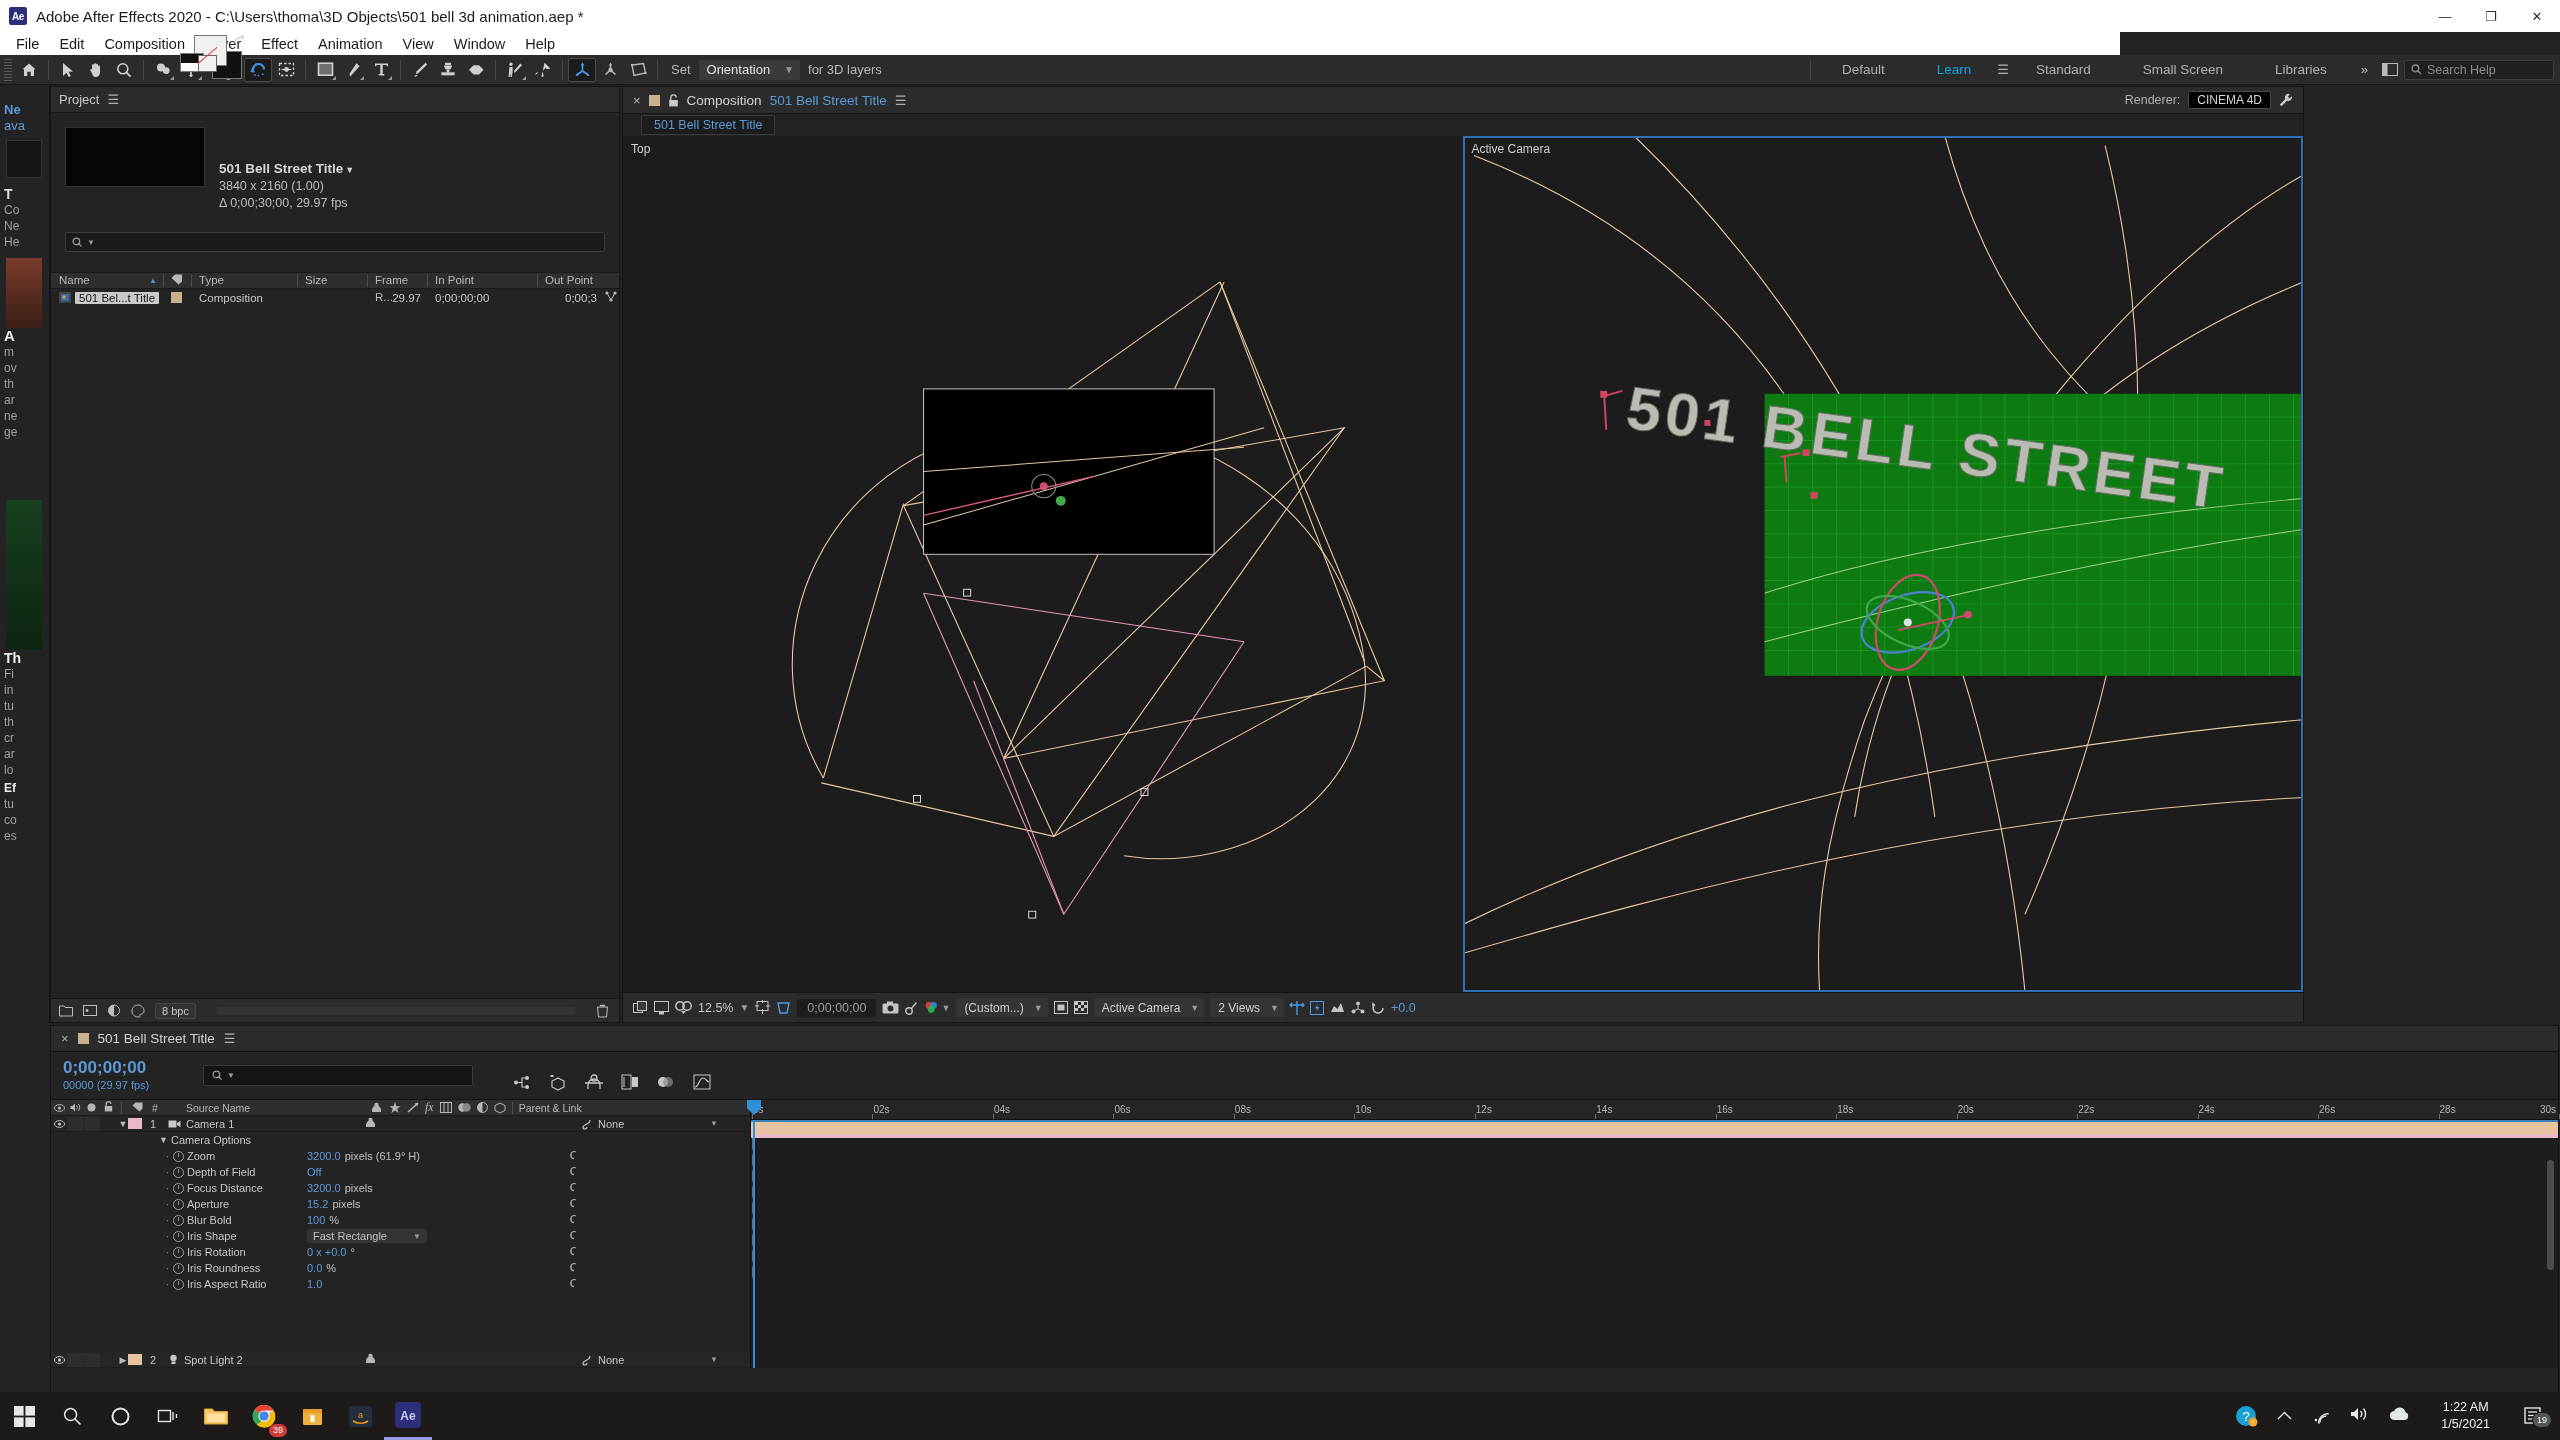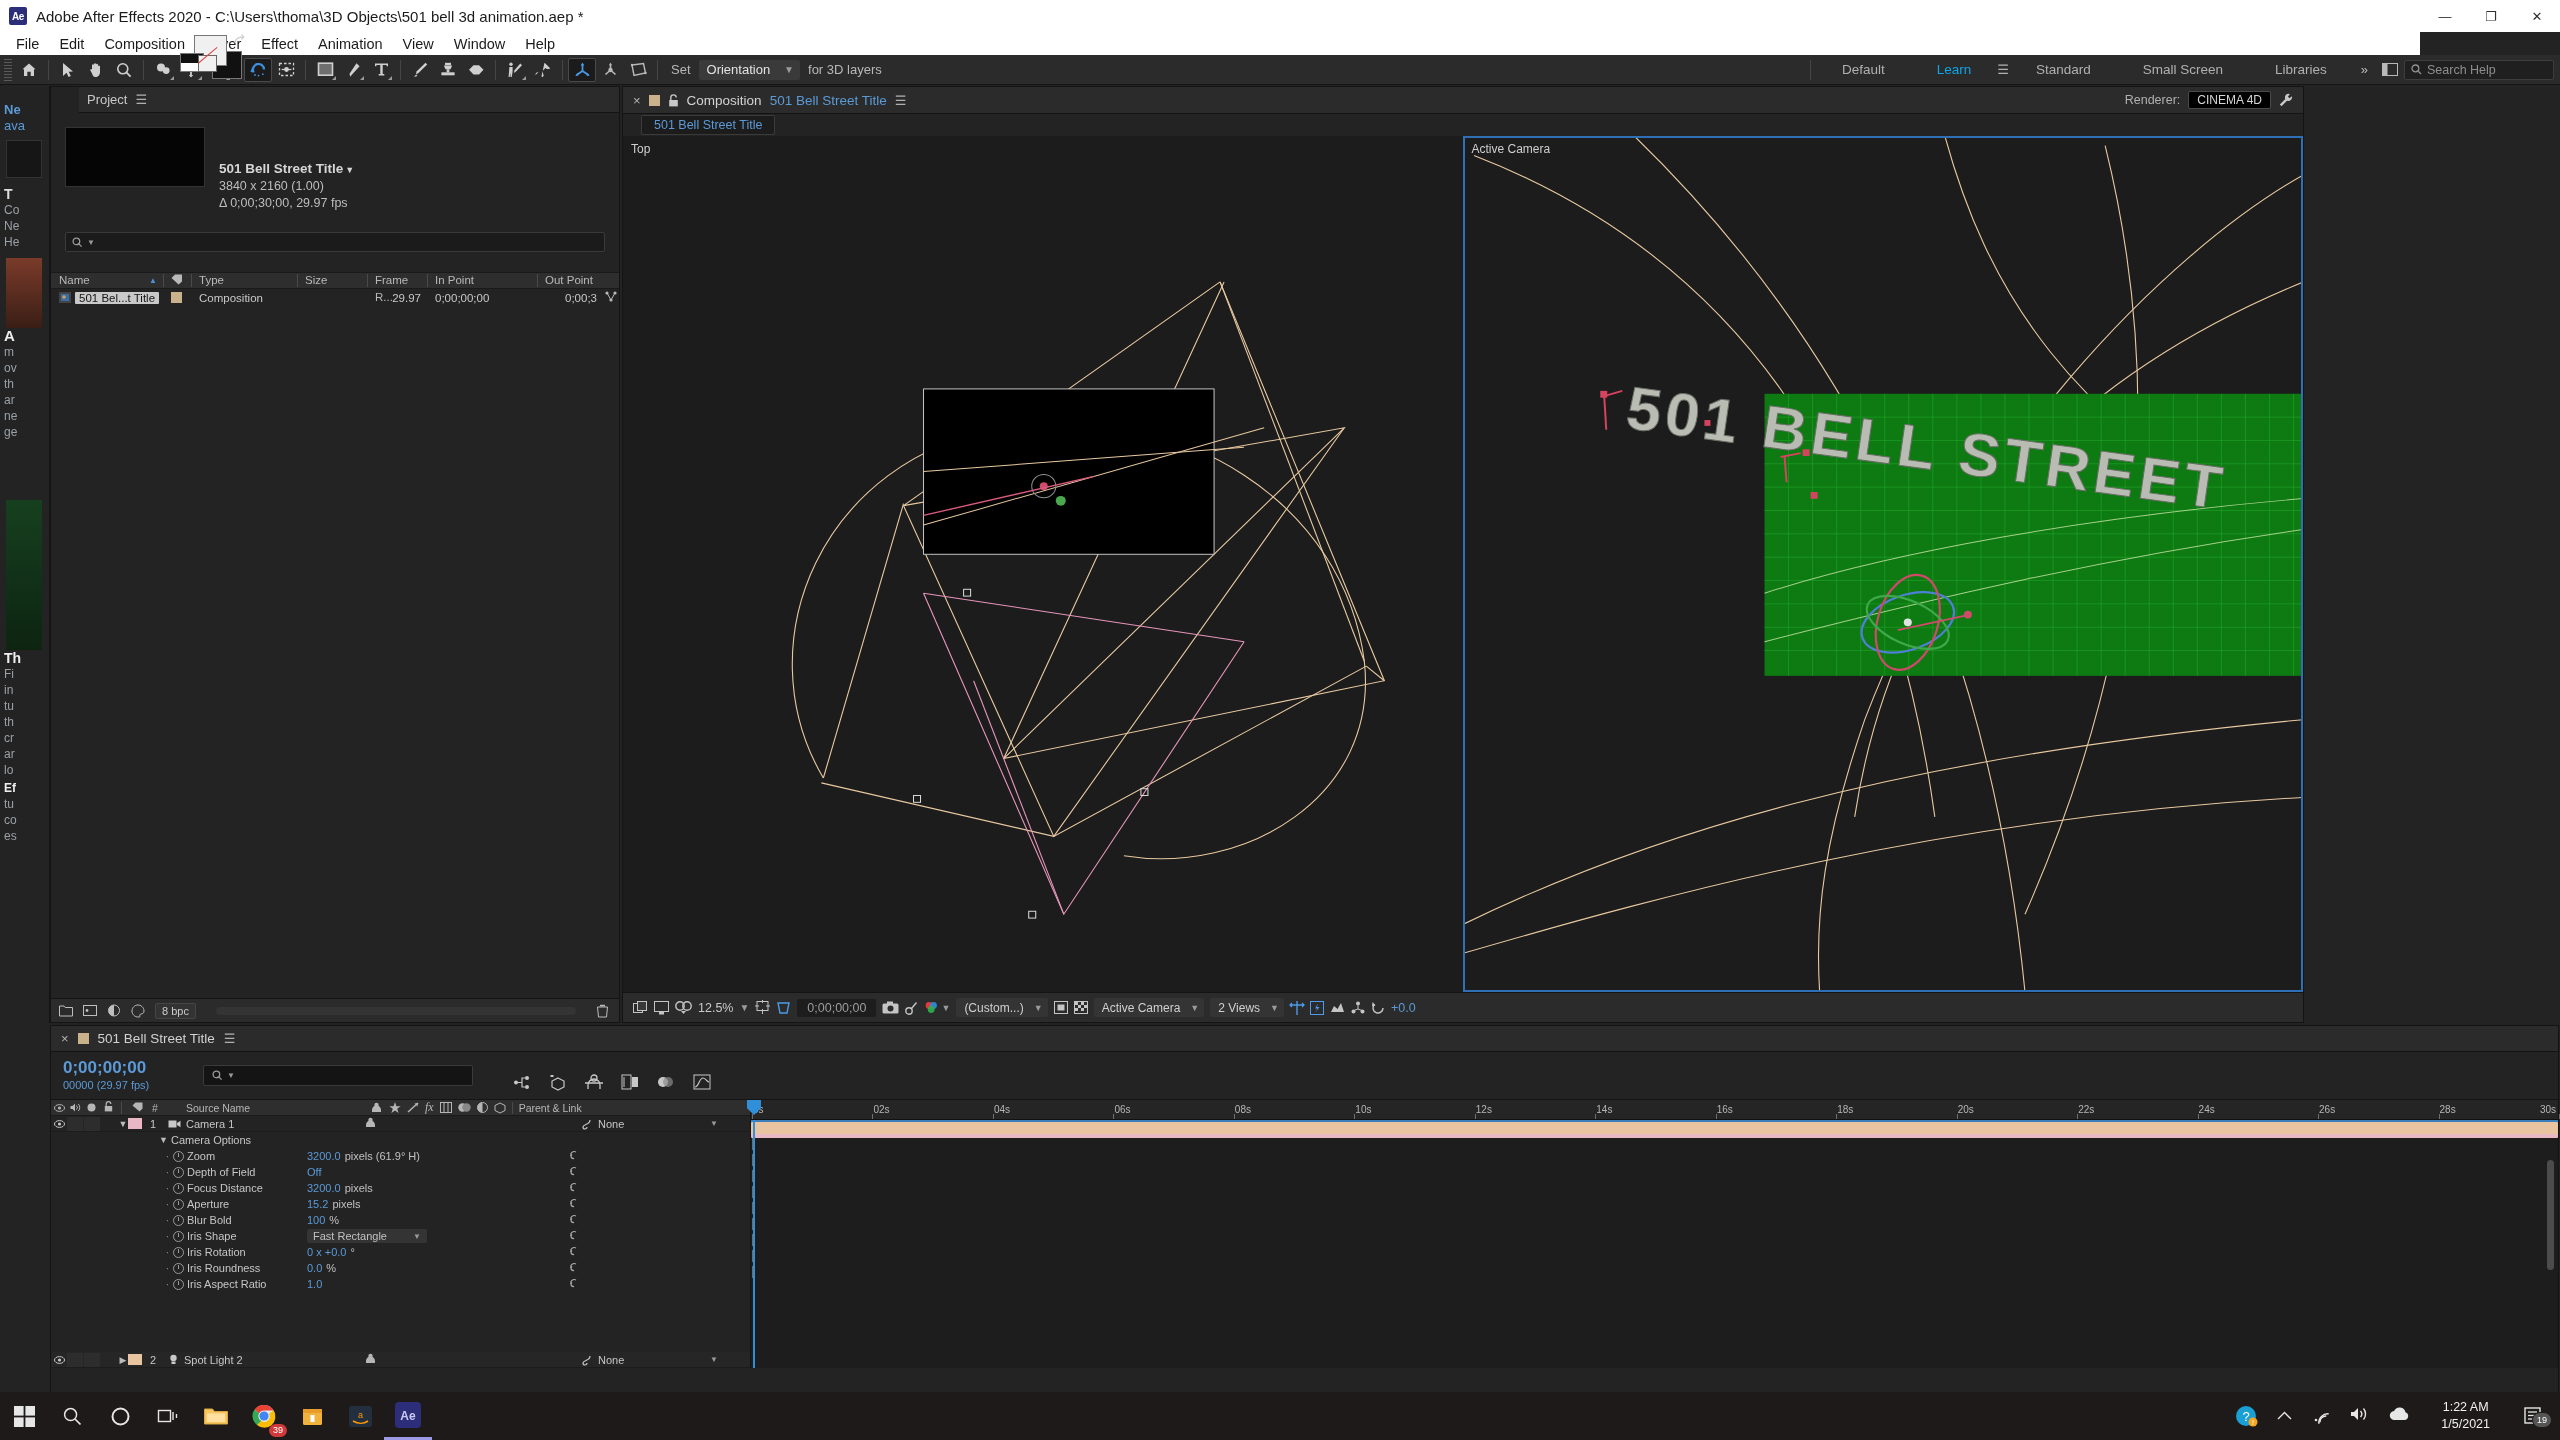--- a/index.html
+++ b/index.html
@@ -12,21 +12,21 @@
     background:#ffffff; display:flex; align-items:center; }
   .tb-ico { width:18px; height:18px; margin-left:9px; margin-right:9px;
     background:#2c2e7a; border-radius:2px; color:#fff; font-size:10px; font-weight:bold;
     display:flex; align-items:center; justify-content:center; letter-spacing:-.5px;}
   .tb-title { font-size:15px; color:#1b1b1b; }
   .tb-winbtns { margin-left:auto; display:flex; height:32px; }
   .tb-btn { width:46px; height:32px; display:flex; align-items:center; justify-content:center;
     color:#303030; font-size:13px; }
 
   
-  .menubar { position:absolute; left:0; top:32px; width:2420px; height:23px;
+  .menubar { position:absolute; left:0; top:32px; width:2120px; height:23px;
     background:#ffffff; display:flex; align-items:center; padding-left:6px; }
   .menu-item { font-size:14.5px; color:#1b1b1b; padding:2px 10px; }
 
   
   .toolbar { position:absolute; left:0; top:55px; width:2560px; height:30px;
     background:#2b2b2b; border-bottom:1px solid #151515; display:flex; align-items:center; }
   .grip { width:8px; height:22px; margin:0 3px 0 4px;
     background:repeating-linear-gradient(to bottom,#5a5a5a 0 1px,transparent 1px 3px);}
   .tool { width:28px; height:24px; display:flex; align-items:center; justify-content:center;
     color:#cfcfcf; position:relative; }
@@ -42,21 +42,21 @@
   .ws-item { font-size:13.5px; color:#b0b0b0; padding:0 26px; }
   .ws-item.active { color:#0ea5e9; }
   .tool-right { margin-left:auto; display:flex; align-items:center; }
   .searchbox { width:150px; height:20px; background:#1f1f1f; border:1px solid #3d3d3d;
     border-radius:2px; color:#8e8e8e; font-size:12.5px; display:flex; align-items:center;
     padding-left:6px; margin-right:6px; }
 
   
   .panel { position:absolute; background:#232323; border:1px solid #141414; }
   .ptabbar { height:26px; background:#2b2b2b; display:flex; align-items:center;
-    border-bottom:1px solid #141414; padding-left:8px; gap:8px;margin-left:28px; }
+    border-bottom:1px solid #141414; padding-left:8px; gap:8px; }
   .ptab { font-size:13px; color:#c8c8c8; }
   .pmenu { color:#b0b0b0; font-size:13px; letter-spacing:1px; }
 
   
   #project { left:50px; top:86px; width:570px; height:937px; }
   .proj-head { display:flex; padding:14px 10px 6px 14px; gap:14px; }
   .proj-thumb { width:140px; height:60px; background:#050505; border:1px solid #333; }
   .proj-meta { padding-top:2px; }
   .pm-title { font-size:13.5px; color:#d6d6d6; font-weight:bold;margin-top:32px; }
   .pm-sub { font-size:12.5px; color:#bdbdbd; margin-top:3px; }

